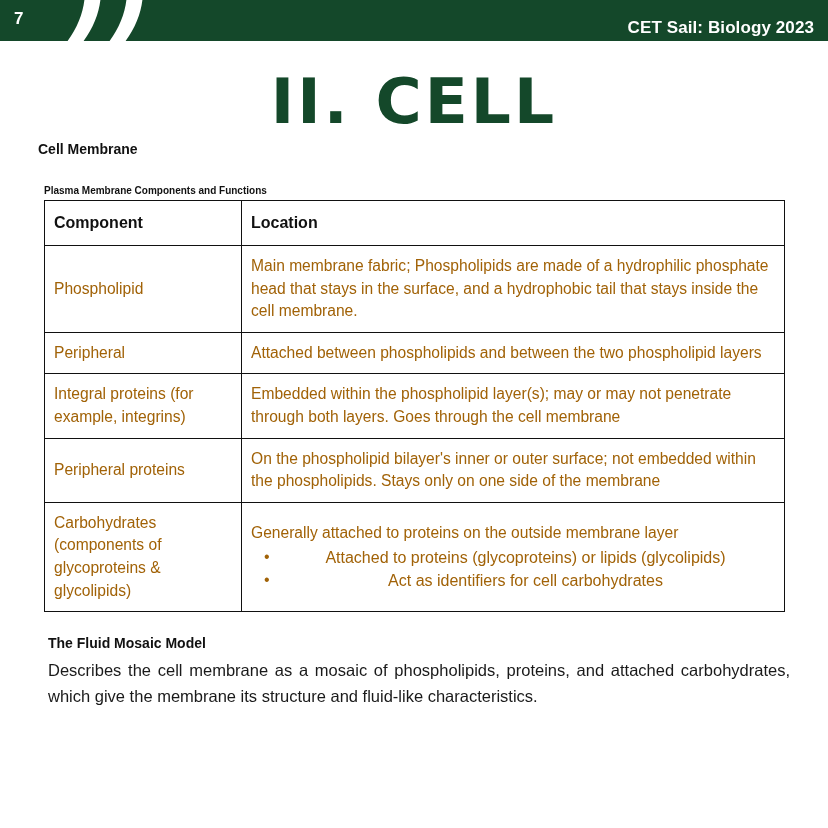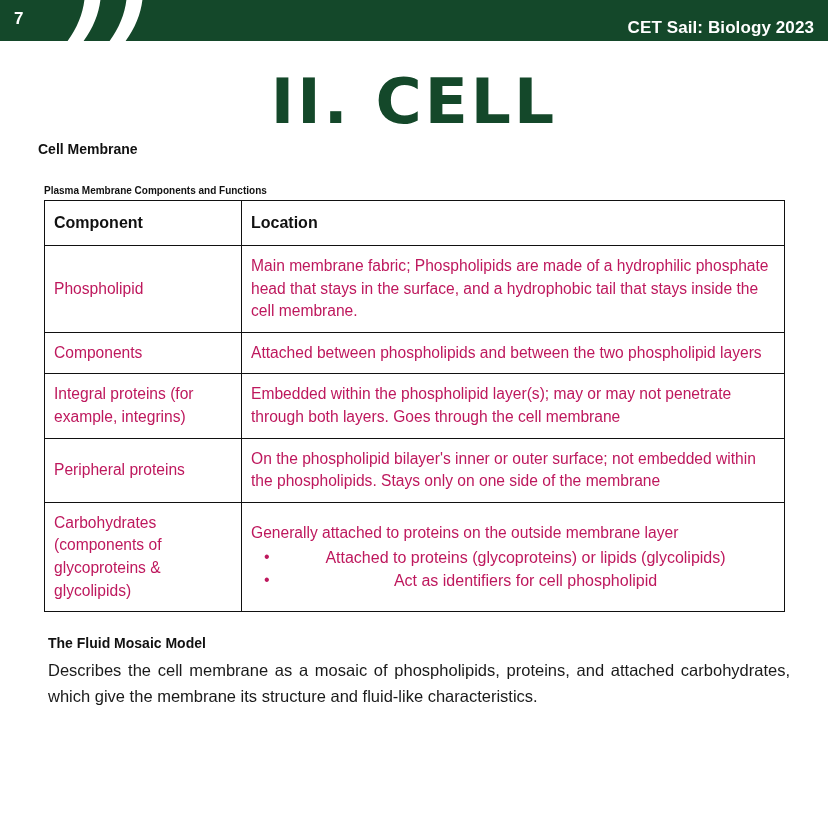--- a/index.html
+++ b/index.html
@@ -108,21 +108,21 @@
     table-layout: fixed;
   }
   table.pm-table td,
   table.pm-table th {
     border: 1.6px solid #111111;
     padding: 9px 10px 9px 9px;
     vertical-align: middle;
     font-size: 15.6px;
     line-height: 1.45;
     text-align: left;
-    color: #be185d;
+    color: #a16207;
   }
   table.pm-table th {
     font-weight: bold;
     font-size: 16px;
     height: 26px;
     color: #111111;
     margin-left: 32px;
   }
   col.c-comp { width: 197px; }
   col.c-loc  { width: 543px; }
@@ -185,38 +185,38 @@
         <th>Component</th>
         <th>Location</th>
       </tr>
     </thead>
     <tbody>
       <tr>
         <td>Phospholipid</td>
         <td class="cell-loc">Main membrane fabric; Phospholipids are made of a hydrophilic phosphate head that stays in the surface, and a hydrophobic tail that stays inside the cell membrane.</td>
       </tr>
       <tr>
-        <td>Components</td>
+        <td>Peripheral</td>
         <td class="cell-loc">Attached between phospholipids and between the two phospholipid layers</td>
       </tr>
       <tr>
         <td>Integral proteins (for example, integrins)</td>
         <td class="cell-loc">Embedded within the phospholipid layer(s); may or may not penetrate through both layers. Goes through the cell membrane</td>
       </tr>
       <tr>
         <td>Peripheral proteins</td>
         <td class="cell-loc">On the phospholipid bilayer's inner or outer surface; not embedded within the phospholipids. Stays only on one side of the membrane</td>
       </tr>
       <tr>
         <td>Carbohydrates (components of glycoproteins &amp; glycolipids)</td>
         <td class="cell-loc">
           <span>Generally attached to proteins on the outside membrane layer</span>
           <ul class="cell-bullets">
             <li>Attached to proteins (glycoproteins) or lipids (glycolipids)</li>
-            <li>Act as identifiers for cell phospholipid</li>
+            <li>Act as identifiers for cell carbohydrates</li>
           </ul>
         </td>
       </tr>
     </tbody>
   </table>
 
   <div class="footer-block">
     <h2 class="sec-heading">The Fluid Mosaic Model</h2>
     <p class="body-para">Describes the cell membrane as a mosaic of phospholipids, proteins, and attached carbohydrates, which give the membrane its structure and fluid-like characteristics.</p>
   </div>

